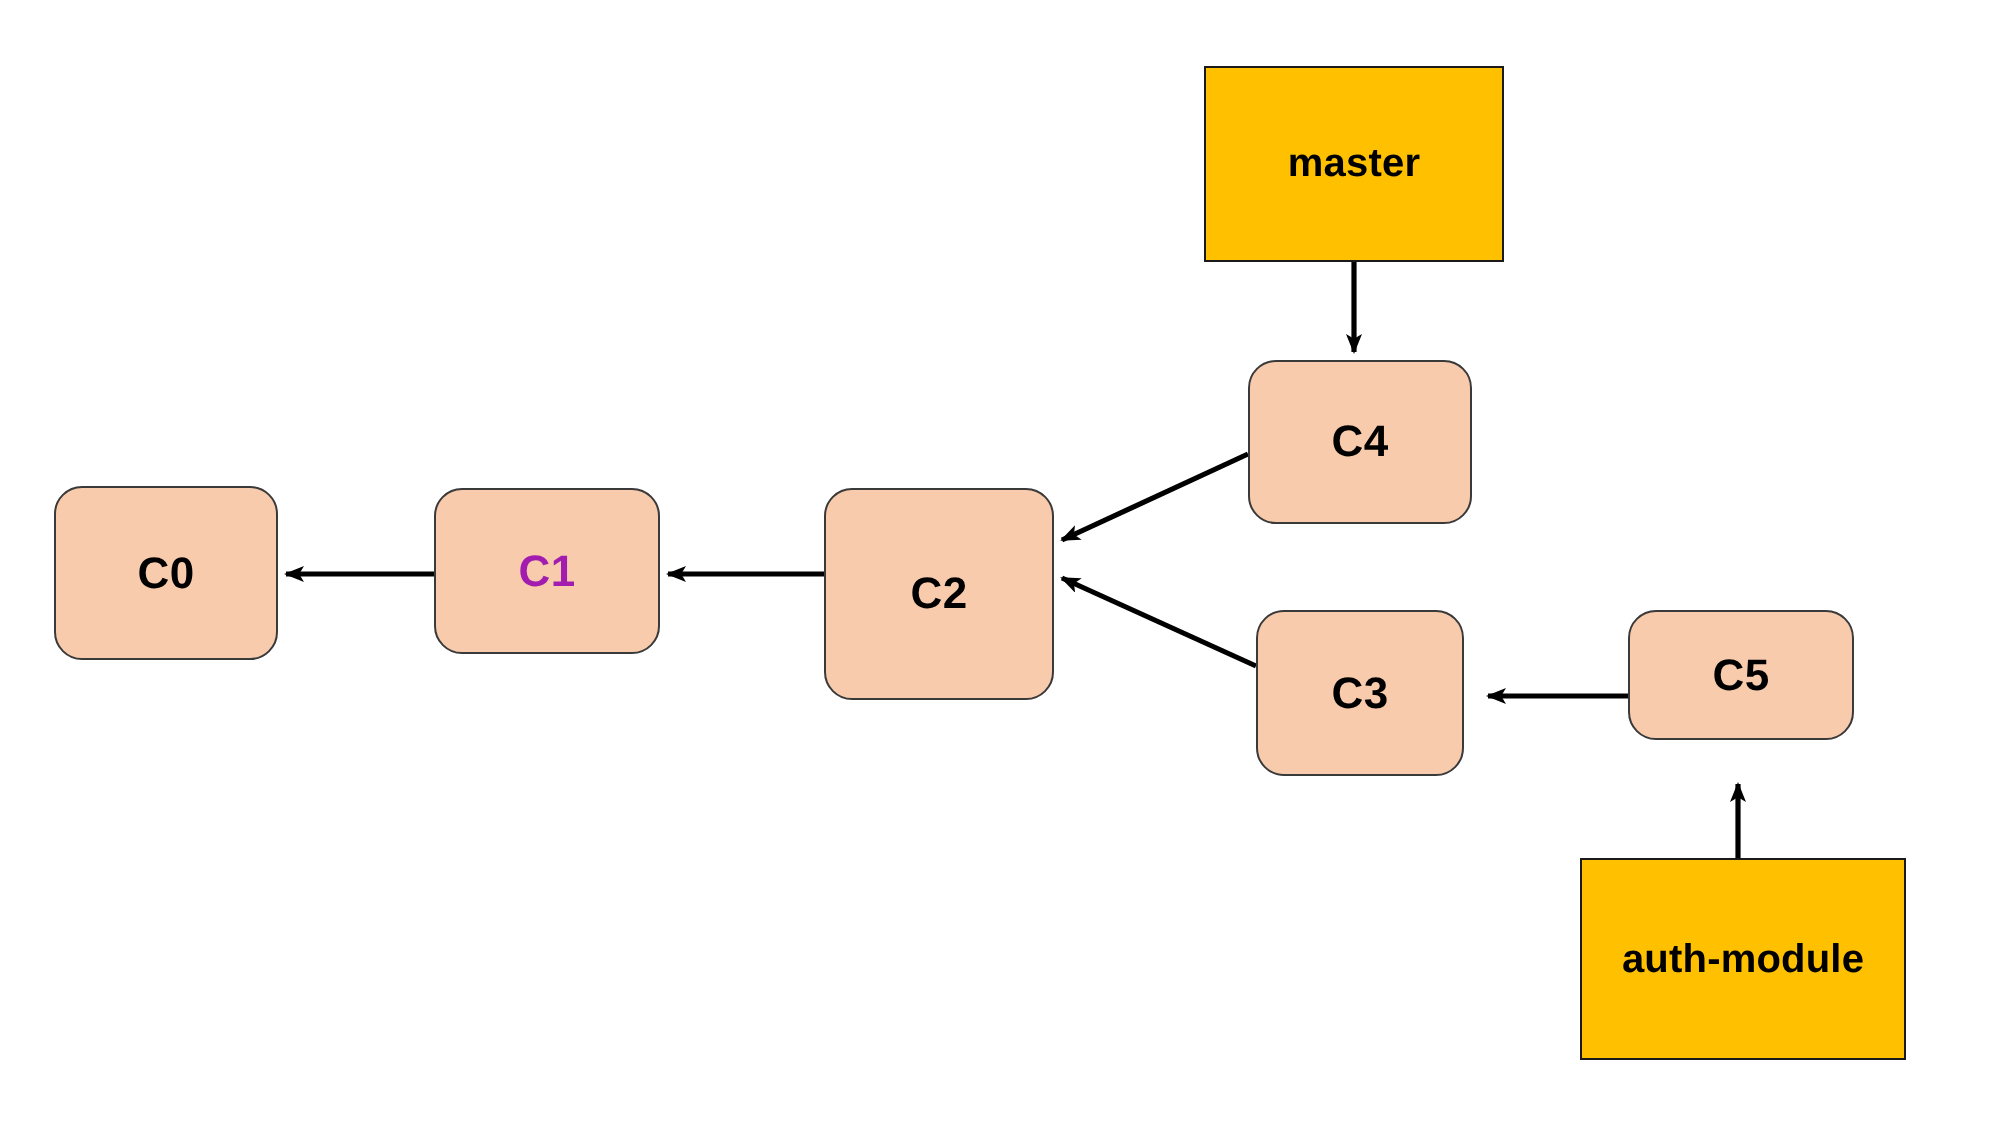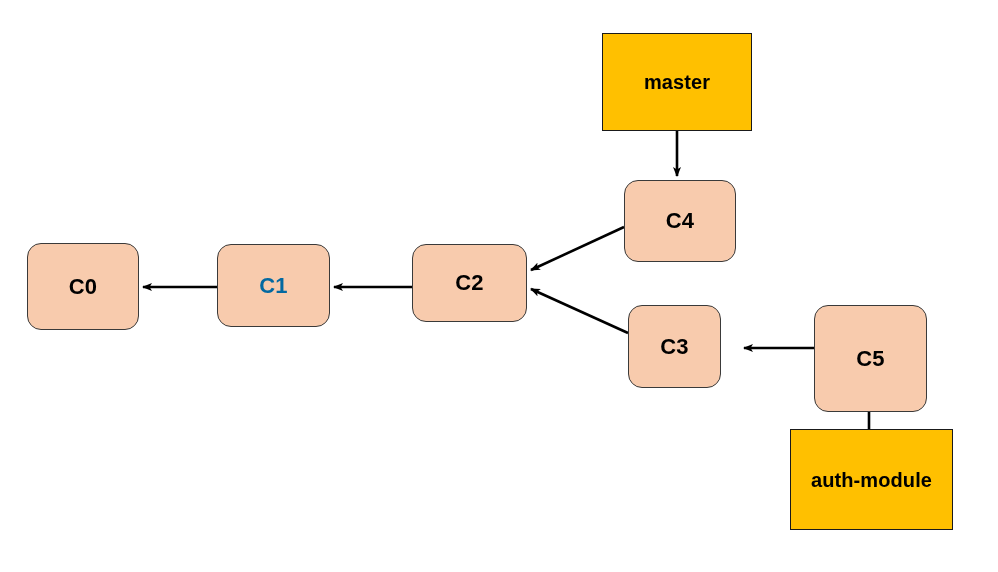--- a/index.html
+++ b/index.html
@@ -74,37 +74,37 @@
         <line x1="814" y1="348" x2="744" y2="348" stroke="#000000" stroke-width="2.6" marker-end="url(#arrowhead)"></line>
         <line x1="677" y1="131" x2="677" y2="176" stroke="#000000" stroke-width="2.6" marker-end="url(#arrowhead)"></line>
         <line x1="869" y1="429" x2="869" y2="392" stroke="#000000" stroke-width="2.6" marker-end="url(#arrowhead)"></line>
       </g>
   </svg>
 
   <div class="node node-commit" style="left: 27px; top: 243px; width: 112px; height: 87px; background: rgb(248, 203, 173); border-color: rgb(58, 58, 58); color: rgb(0, 0, 0);">
     <span class="node-label">C0</span>
   </div>
 
-  <div class="node node-commit" style="left: 217px; top: 244px; width: 113px; height: 83px; background: rgb(248, 203, 173); border-color: rgb(58, 58, 58); color: #0369a1;">
+  <div class="node node-commit" style="left: 217px; top: 244px; width: 113px; height: 83px; background: rgb(248, 203, 173); border-color: rgb(58, 58, 58); color: #a21caf;">
     <span class="node-label">C1</span>
   </div>
 
-  <div class="node node-commit" style="left: 412px; top: 244px; width: 115px; height: 78px; background: rgb(248, 203, 173); border-color: rgb(58, 58, 58); color: rgb(0, 0, 0);">
+  <div class="node node-commit" style="left: 412px; top: 244px; width: 115px; height: 106px; background: rgb(248, 203, 173); border-color: rgb(58, 58, 58); color: rgb(0, 0, 0);">
     <span class="node-label">C2</span>
   </div>
 
   <div class="node node-commit" style="left: 624px; top: 180px; width: 112px; height: 82px; background: rgb(248, 203, 173); border-color: rgb(58, 58, 58); color: rgb(0, 0, 0);">
     <span class="node-label">C4</span>
   </div>
 
-  <div class="node node-commit" style="left: 628px; top: 305px; width: 93px; height: 83px; background: rgb(248, 203, 173); border-color: rgb(58, 58, 58); color: rgb(0, 0, 0);">
+  <div class="node node-commit" style="left: 628px; top: 305px; width: 104px; height: 83px; background: rgb(248, 203, 173); border-color: rgb(58, 58, 58); color: rgb(0, 0, 0);">
     <span class="node-label">C3</span>
   </div>
 
-  <div class="node node-commit" style="left: 814px; top: 305px; width: 113px; height: 107px; background: rgb(248, 203, 173); border-color: rgb(58, 58, 58); color: rgb(0, 0, 0);">
+  <div class="node node-commit" style="left: 814px; top: 305px; width: 113px; height: 65px; background: rgb(248, 203, 173); border-color: rgb(58, 58, 58); color: rgb(0, 0, 0);">
     <span class="node-label">C5</span>
   </div>
 
   <div class="node node-branch" style="left: 602px; top: 33px; width: 150px; height: 98px; background: rgb(255, 192, 0); border-color: rgb(26, 26, 26); color: rgb(0, 0, 0);">
     <span class="node-label">master</span>
   </div>
 
   <div class="node node-branch" style="left: 790px; top: 429px; width: 163px; height: 101px; background: rgb(255, 192, 0); border-color: rgb(26, 26, 26); color: rgb(0, 0, 0); align-items: center;">
     <span class="node-label">auth-module</span>
   </div>

